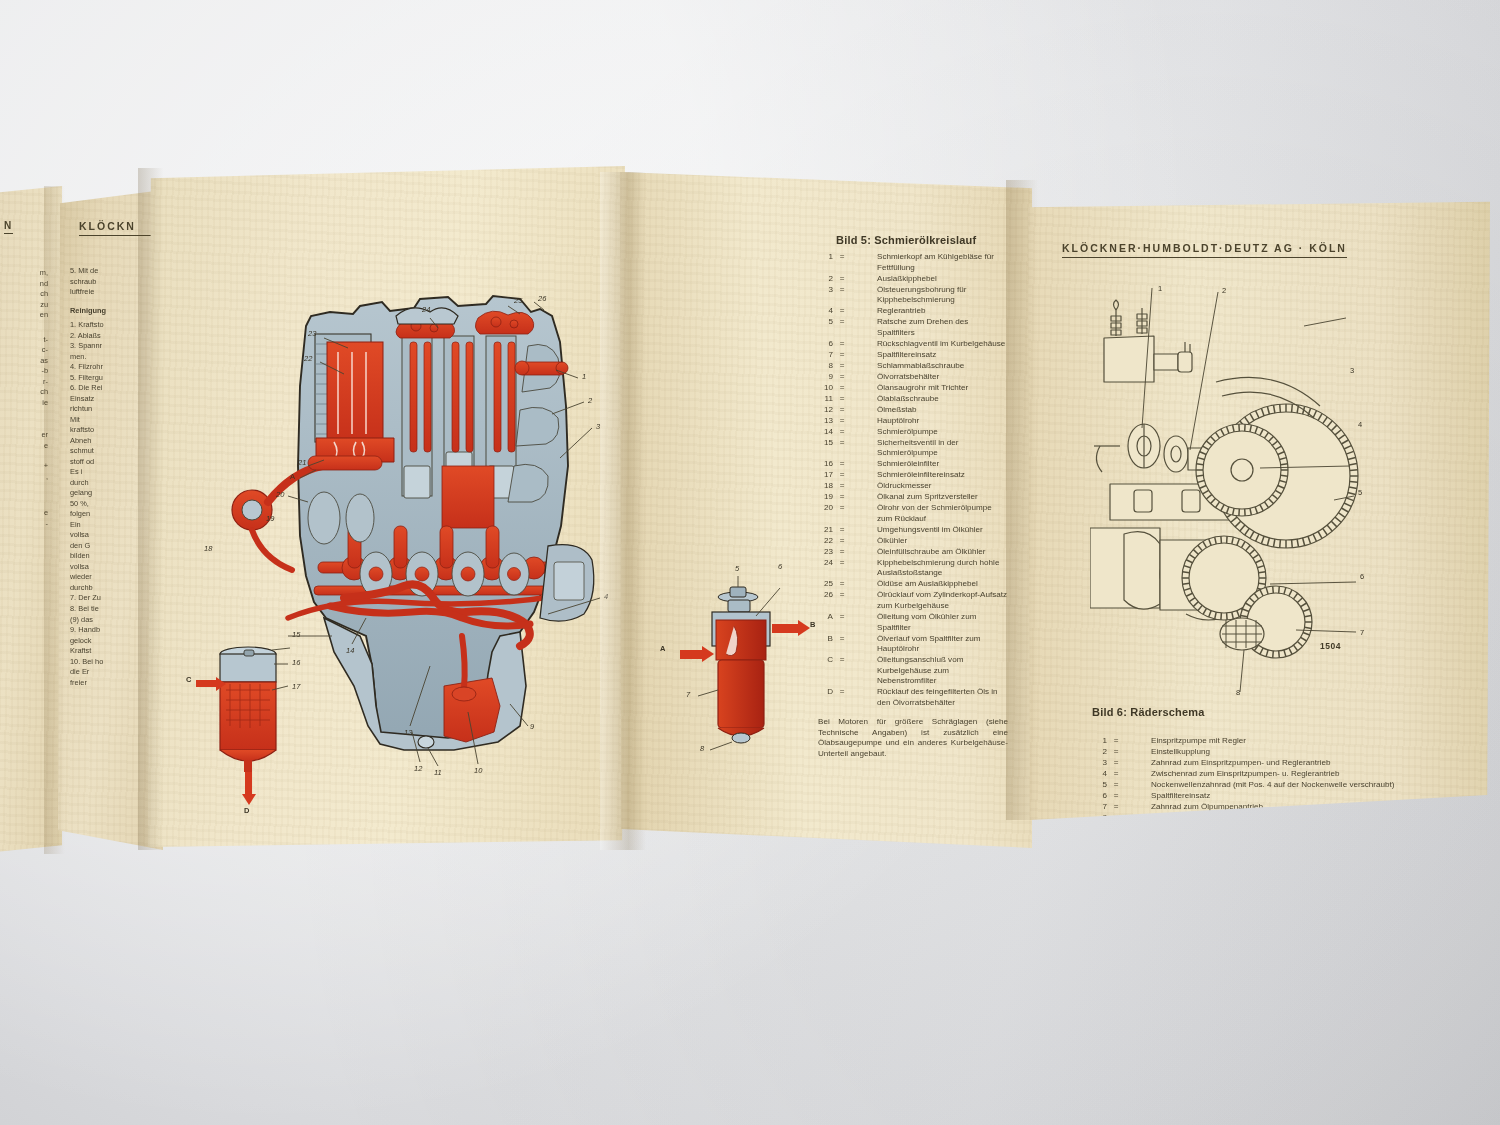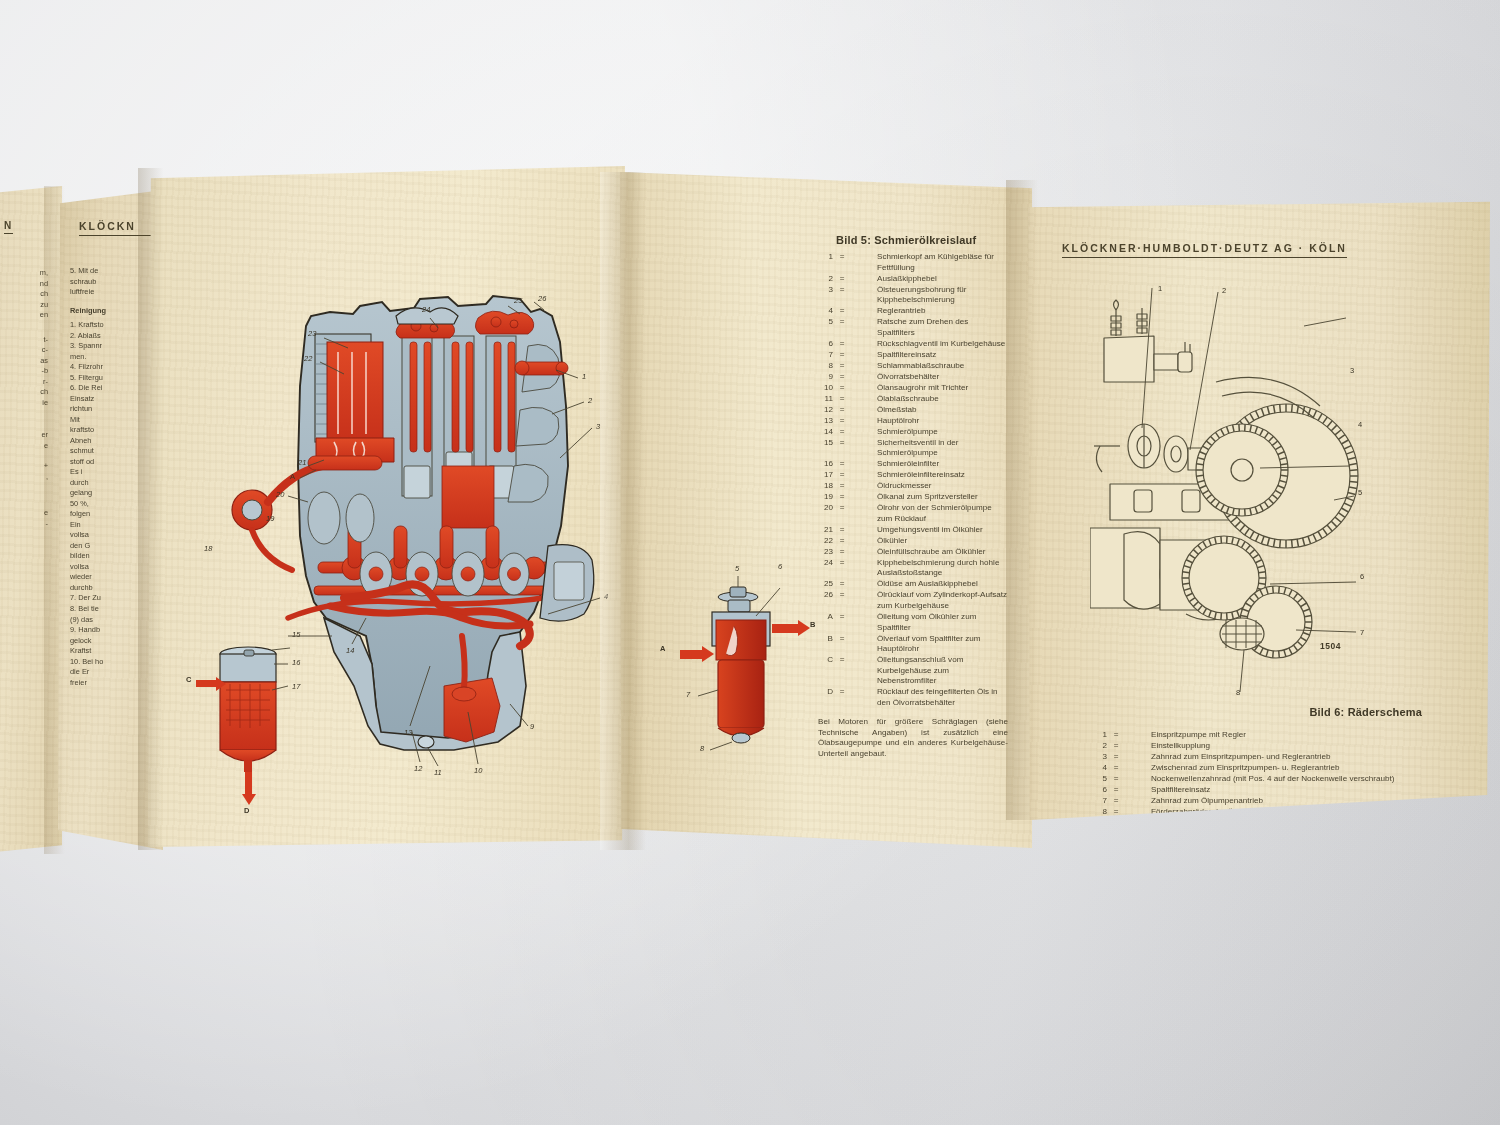--- a/index.html
+++ b/index.html
@@ -903,21 +903,21 @@
     <div class="callout" style="left:322px;top:168px;font-style:normal;">3</div>
     <div class="callout" style="left:330px;top:222px;font-style:normal;">4</div>
     <div class="callout" style="left:330px;top:290px;font-style:normal;">5</div>
     <div class="callout" style="left:332px;top:374px;font-style:normal;">6</div>
     <div class="callout" style="left:332px;top:430px;font-style:normal;">7</div>
     <div class="callout" style="left:208px;top:490px;font-style:normal;">8</div>
 
     <div style="position:absolute;left:292px;top:443px;font-size:8.5px;font-weight:700;color:#423b28;letter-spacing:.5px;">1504</div>
 
     <div style="position:absolute;left:64px;top:508px;width:330px;">
-      <div class="figtitle" style="text-align:right;margin-bottom:12px;">Bild 6: Räderschema</div>
+      <div class="figtitle" style="text-align:left;margin-bottom:18px;">Bild 6: Räderschema</div>
       <div class="legend" id="fig6-list">
           <div class="row">
             <span class="num">1</span>
             <span class="eq">=</span>
             <span class="txt">Einspritzpumpe mit Regler</span>
           </div>
           <div class="row">
             <span class="num">2</span>
             <span class="eq">=</span>
             <span class="txt">Einstellkupplung</span>

